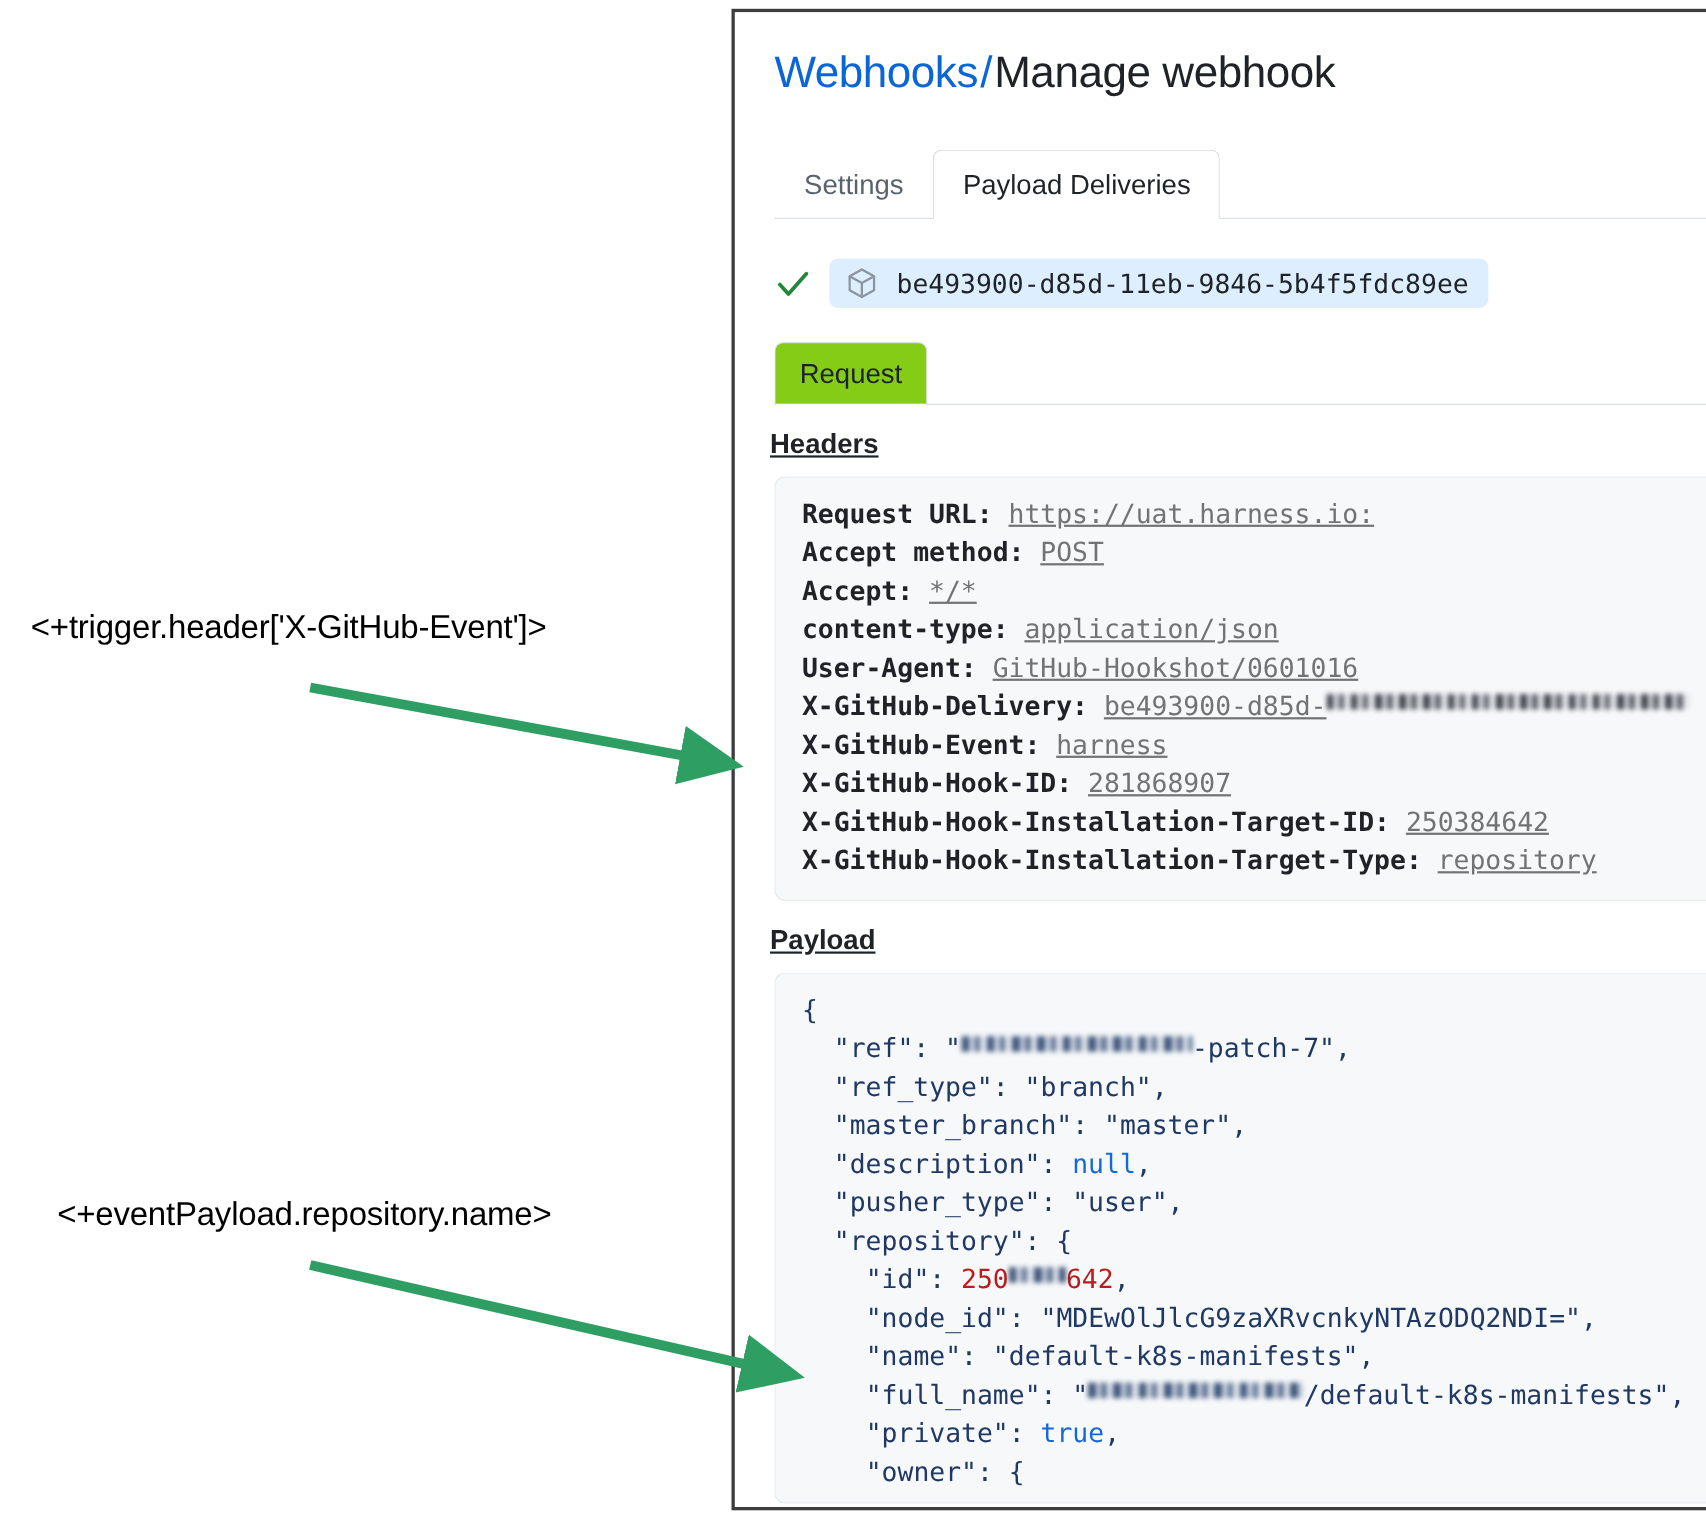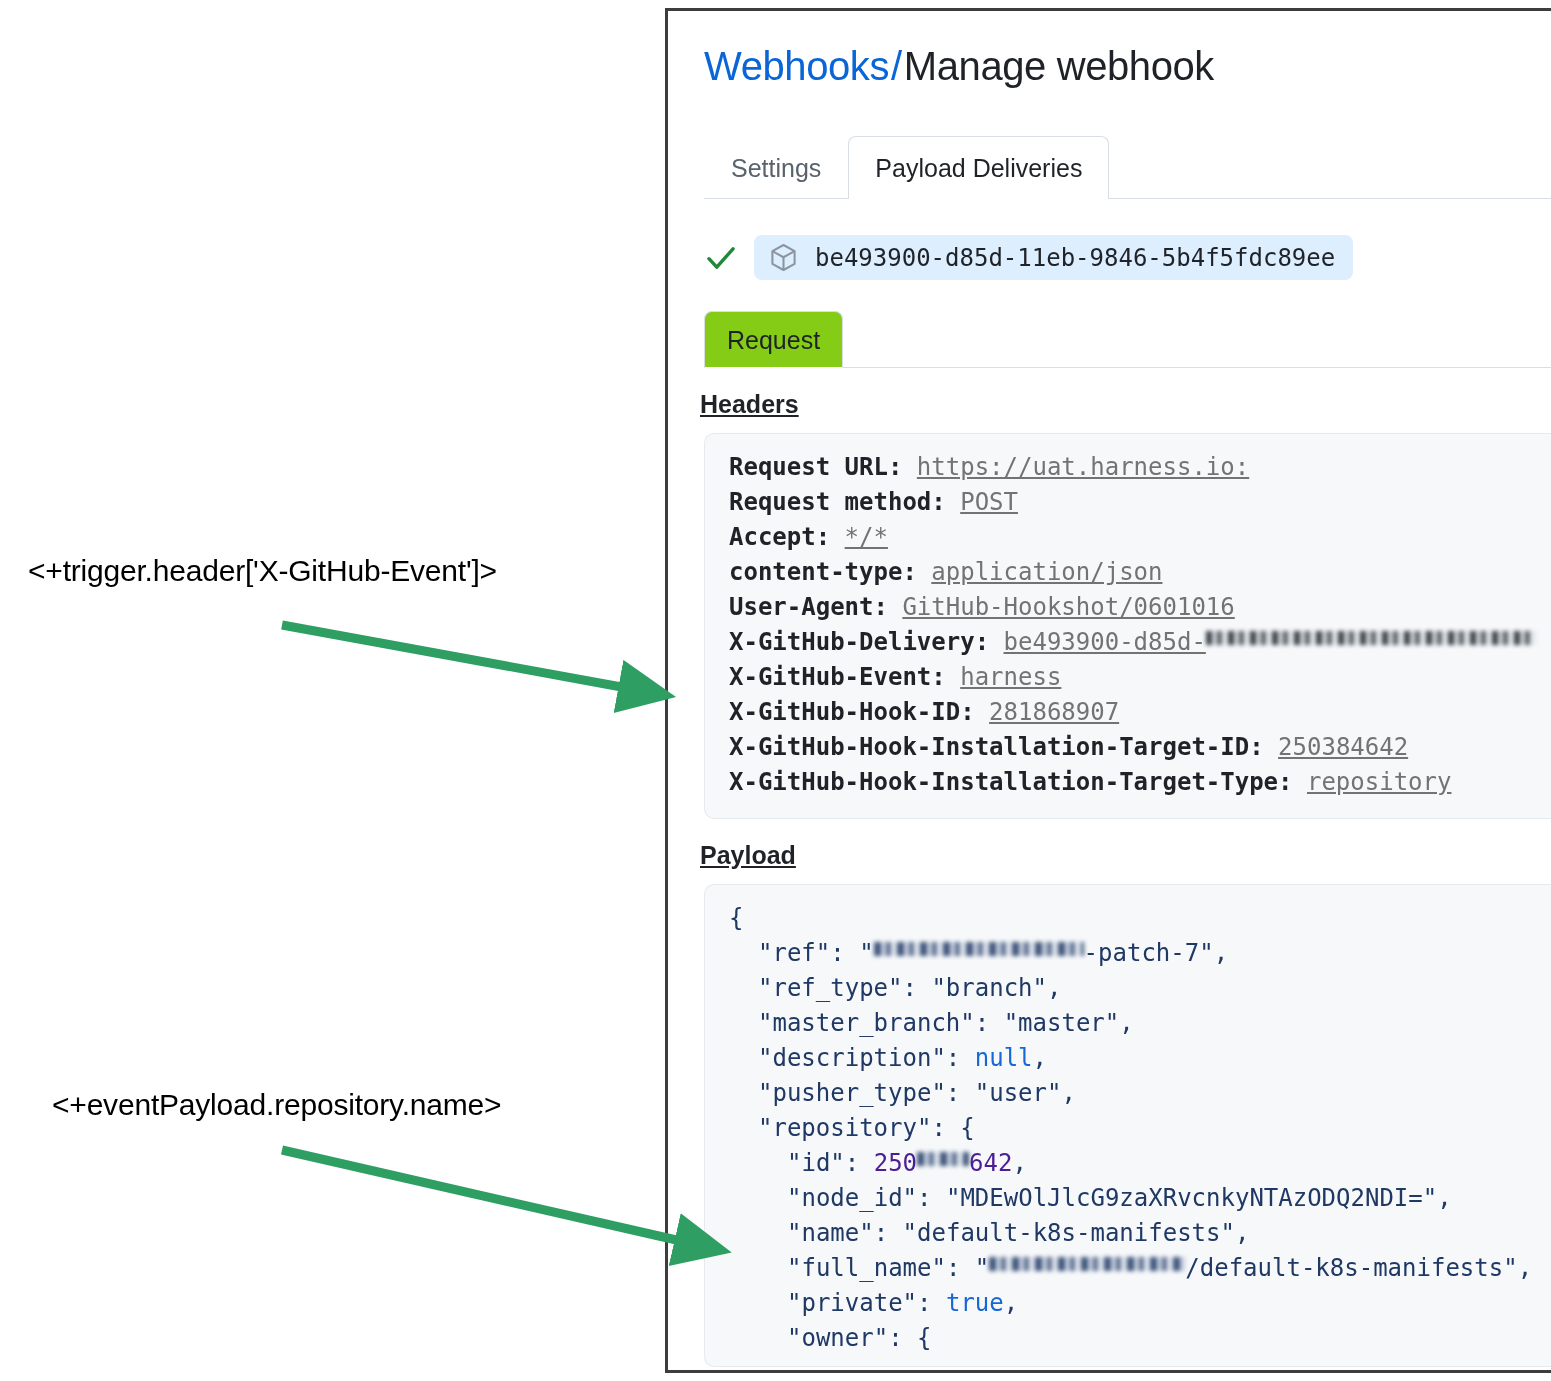--- a/index.html
+++ b/index.html
@@ -250,21 +250,21 @@
     font-family: "DejaVu Sans Mono", monospace;
     font-size: 24px;
     line-height: 35px;
     color: #1f3864;
     overflow: hidden;
     white-space: pre;
   }
   .payload-block .jkey  { color: #1f3864; }
   .payload-block .jstr  { color: #1f3864; }
   .payload-block .jlit  { color: #1668d6; }
-  .payload-block .jnum  { color: #4c1d95; }
+  .payload-block .jnum  { color: #b91c1c; }
   .payload-block .jpunc { color: #1f3864; }
 
   
   .redacted {
     display: inline-block;
     vertical-align: baseline;
     position: relative;
     color: transparent;
     background-image:
       repeating-linear-gradient(90deg,
@@ -327,21 +327,21 @@
       <div class="subtabnav-tabs">
         <div class="subtab is-selected">
           <span>Request</span>
         </div>
       </div>
     </div>
 
     <div class="section-label">Headers</div>
     <div class="code-block" id="headers-block">
         <div><span class="hk">Request URL: </span><span class="hv">https://uat.harness.io:</span></div>
-        <div><span class="hk">Request method: </span><span class="hv">POST</span></div>
+        <div><span class="hk">Accept method: </span><span class="hv">POST</span></div>
         <div><span class="hk">Accept: </span><span class="hv">*/*</span></div>
         <div><span class="hk">content-type: </span><span class="hv">application/json</span></div>
         <div><span class="hk">User-Agent: </span><span class="hv">GitHub-Hookshot/0601016</span></div>
         <div><span class="hk">X-GitHub-Delivery: </span><span class="hv">be493900-d85d-</span><span class="redacted dark" style="width: 330px; height: 24px;"></span></div>
         <div><span class="hk">X-GitHub-Event: </span><span class="hv">harness</span></div>
         <div><span class="hk">X-GitHub-Hook-ID: </span><span class="hv">281868907</span></div>
         <div><span class="hk">X-GitHub-Hook-Installation-Target-ID: </span><span class="hv">250384642</span></div>
         <div><span class="hk">X-GitHub-Hook-Installation-Target-Type: </span><span class="hv">repository</span></div>
       </div>
 

